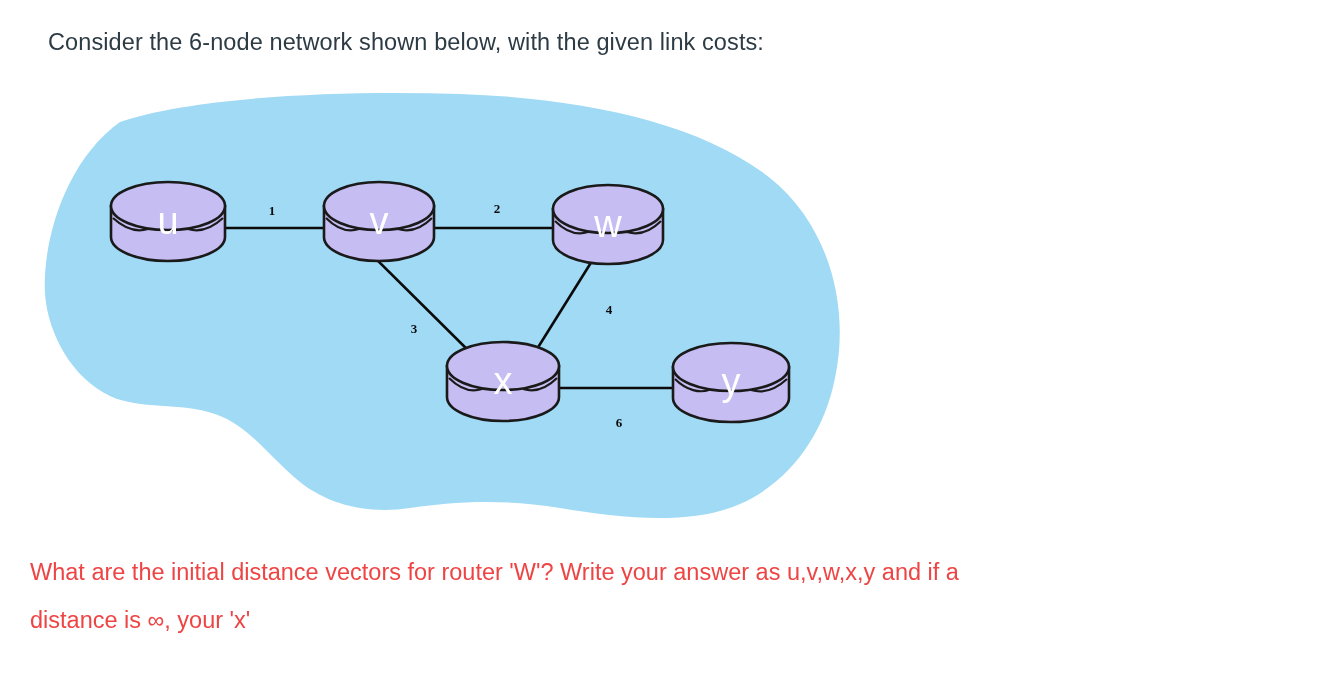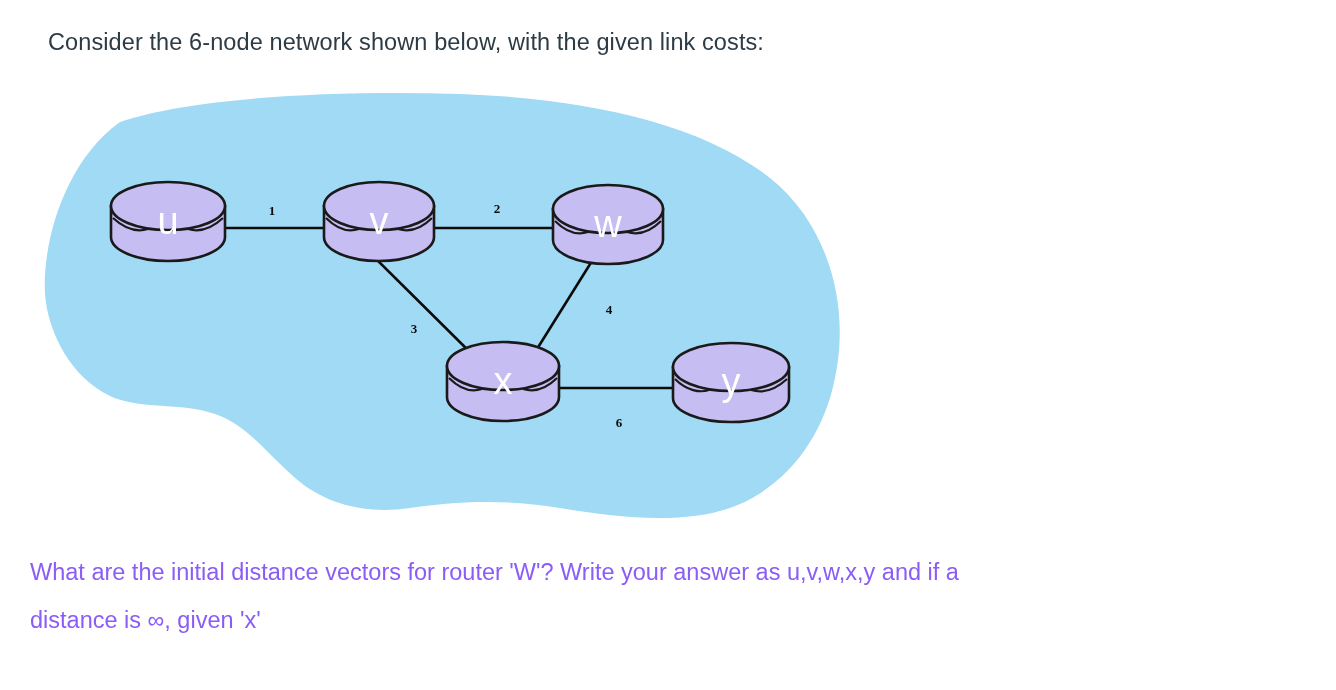--- a/index.html
+++ b/index.html
@@ -39,21 +39,21 @@
   #question-block {
     position: absolute;
     left: 30px;
     top: 548px;
     width: 1280px;
   }
   #question-block .line {
     font-family: "Liberation Sans", sans-serif;
     font-size: 23.5px;
     line-height: 48px;
-    color: #8b5cf6;
+    color: #ef4444;
     white-space: nowrap;
   }
   #diagram {
     position: absolute;
     left: 0px;
     top: 78px;
     width: 900px;
     height: 460px;
   }
   svg { display: block; }
@@ -150,16 +150,16 @@
         <text class="cost-label" x="414" y="250">3</text>
         <text class="cost-label" x="609" y="231">4</text>
         <text class="cost-label" x="619" y="344">6</text>
       </g>
 
     </svg>
   </div>
 
   <div id="question-block">
     <div class="line">What are the initial distance vectors for router 'W'? Write your answer as u,v,w,x,y and if a</div>
-    <div class="line">distance is ∞, given 'x'</div>
+    <div class="line">distance is ∞, your 'x'</div>
   </div>
 
 </div>
 
 </body></html>

